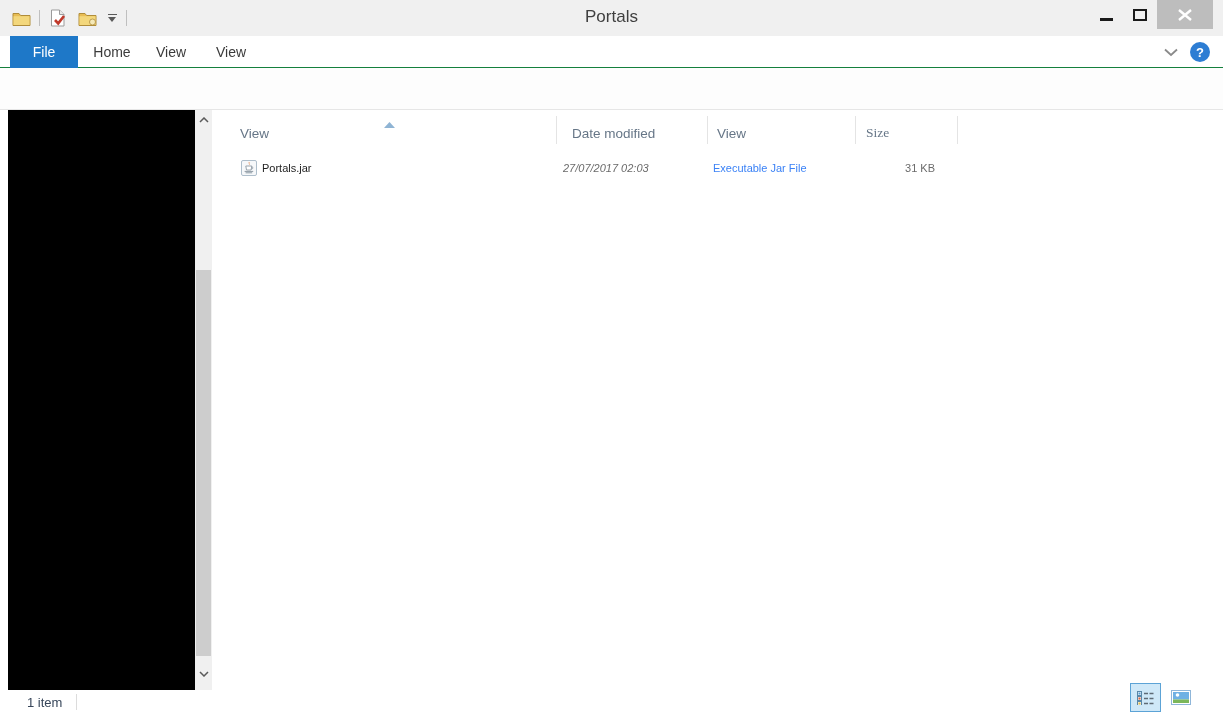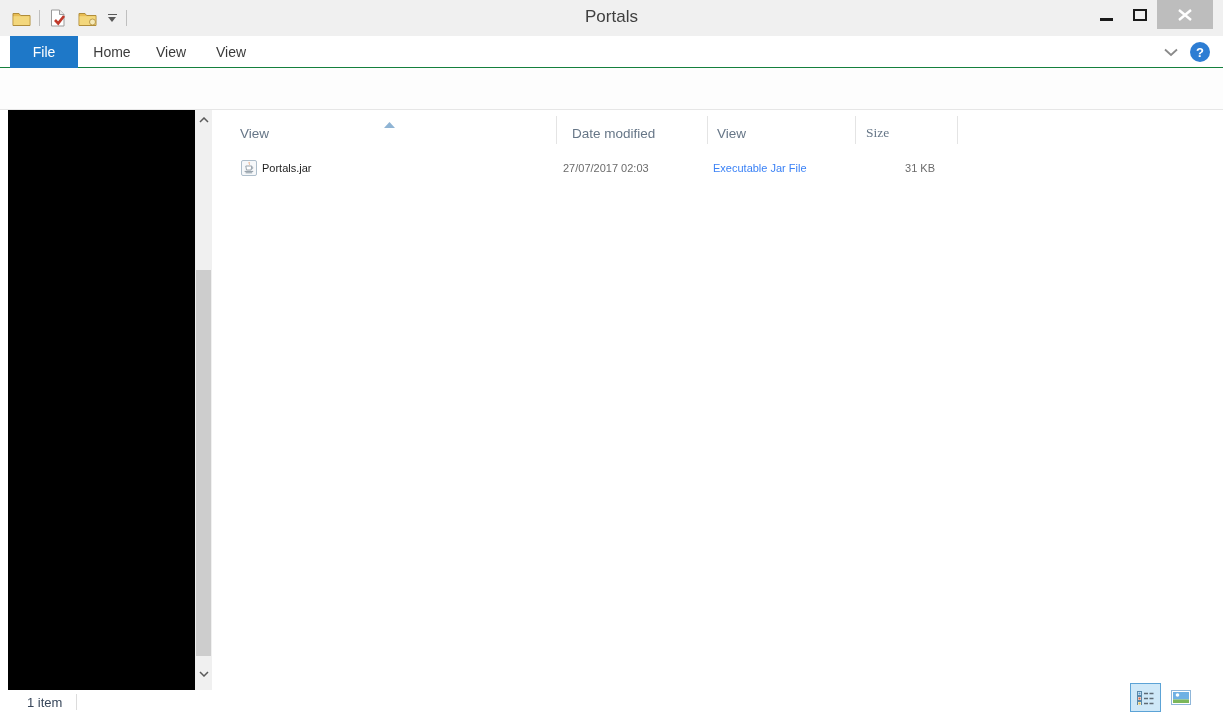--- a/index.html
+++ b/index.html
@@ -71,21 +71,21 @@
   .hdr-type { left:505px; }
   .hdr-size { left:654px;font-family:Liberation Serif, serif; }
   .hdr-sep { position:absolute; top:6px; width:1px; height:28px; background:#e4e4e4; }
   .sep1 { left:344px; } .sep2 { left:495px; } .sep3 { left:643px; } .sep4 { left:745px; }
   .sort-arrow { position:absolute; left:172px; top:4px; }
 
   .file-row { position:absolute; left:0; top:45px; width:760px; height:26px; font-size:11px;padding-left:6px; }
   .cell { position:absolute; top:0; height:26px; display:flex; align-items:center; }
   .cell-icon { left:29px; width:18px; }
   .cell-name { left:50px; color:#1f1f1f; }
-  .cell-date { left:351px; color:#6b6b6b; }
+  .cell-date { left:351px; color:#6b6b6b;font-style:italic; }
   .cell-type { left:501px; color:#3b82f6; }
   .cell-size { left:623px; width:100px; justify-content:flex-end; color:#6b6b6b;text-align:right; }
 
   
   .statusbar { position:absolute; left:8px; top:690px; width:1200px; height:24px; background:#fff; display:flex; align-items:center; }
   .item-count { margin-left:19px; font-size:13px; color:#37465a; }
   .status-sep { margin-left:14px; width:1px; height:16px; background:#dcdcdc; }
   .view-btns { position:absolute; right:12px; top:-7px; display:flex; gap:4px; }
   .view-btn { width:31px; height:29px; display:flex; align-items:center; justify-content:center; border:1px solid transparent; }
   .view-btn.selected { border-color:#5ca3d6; background:#cfe8f8; }

